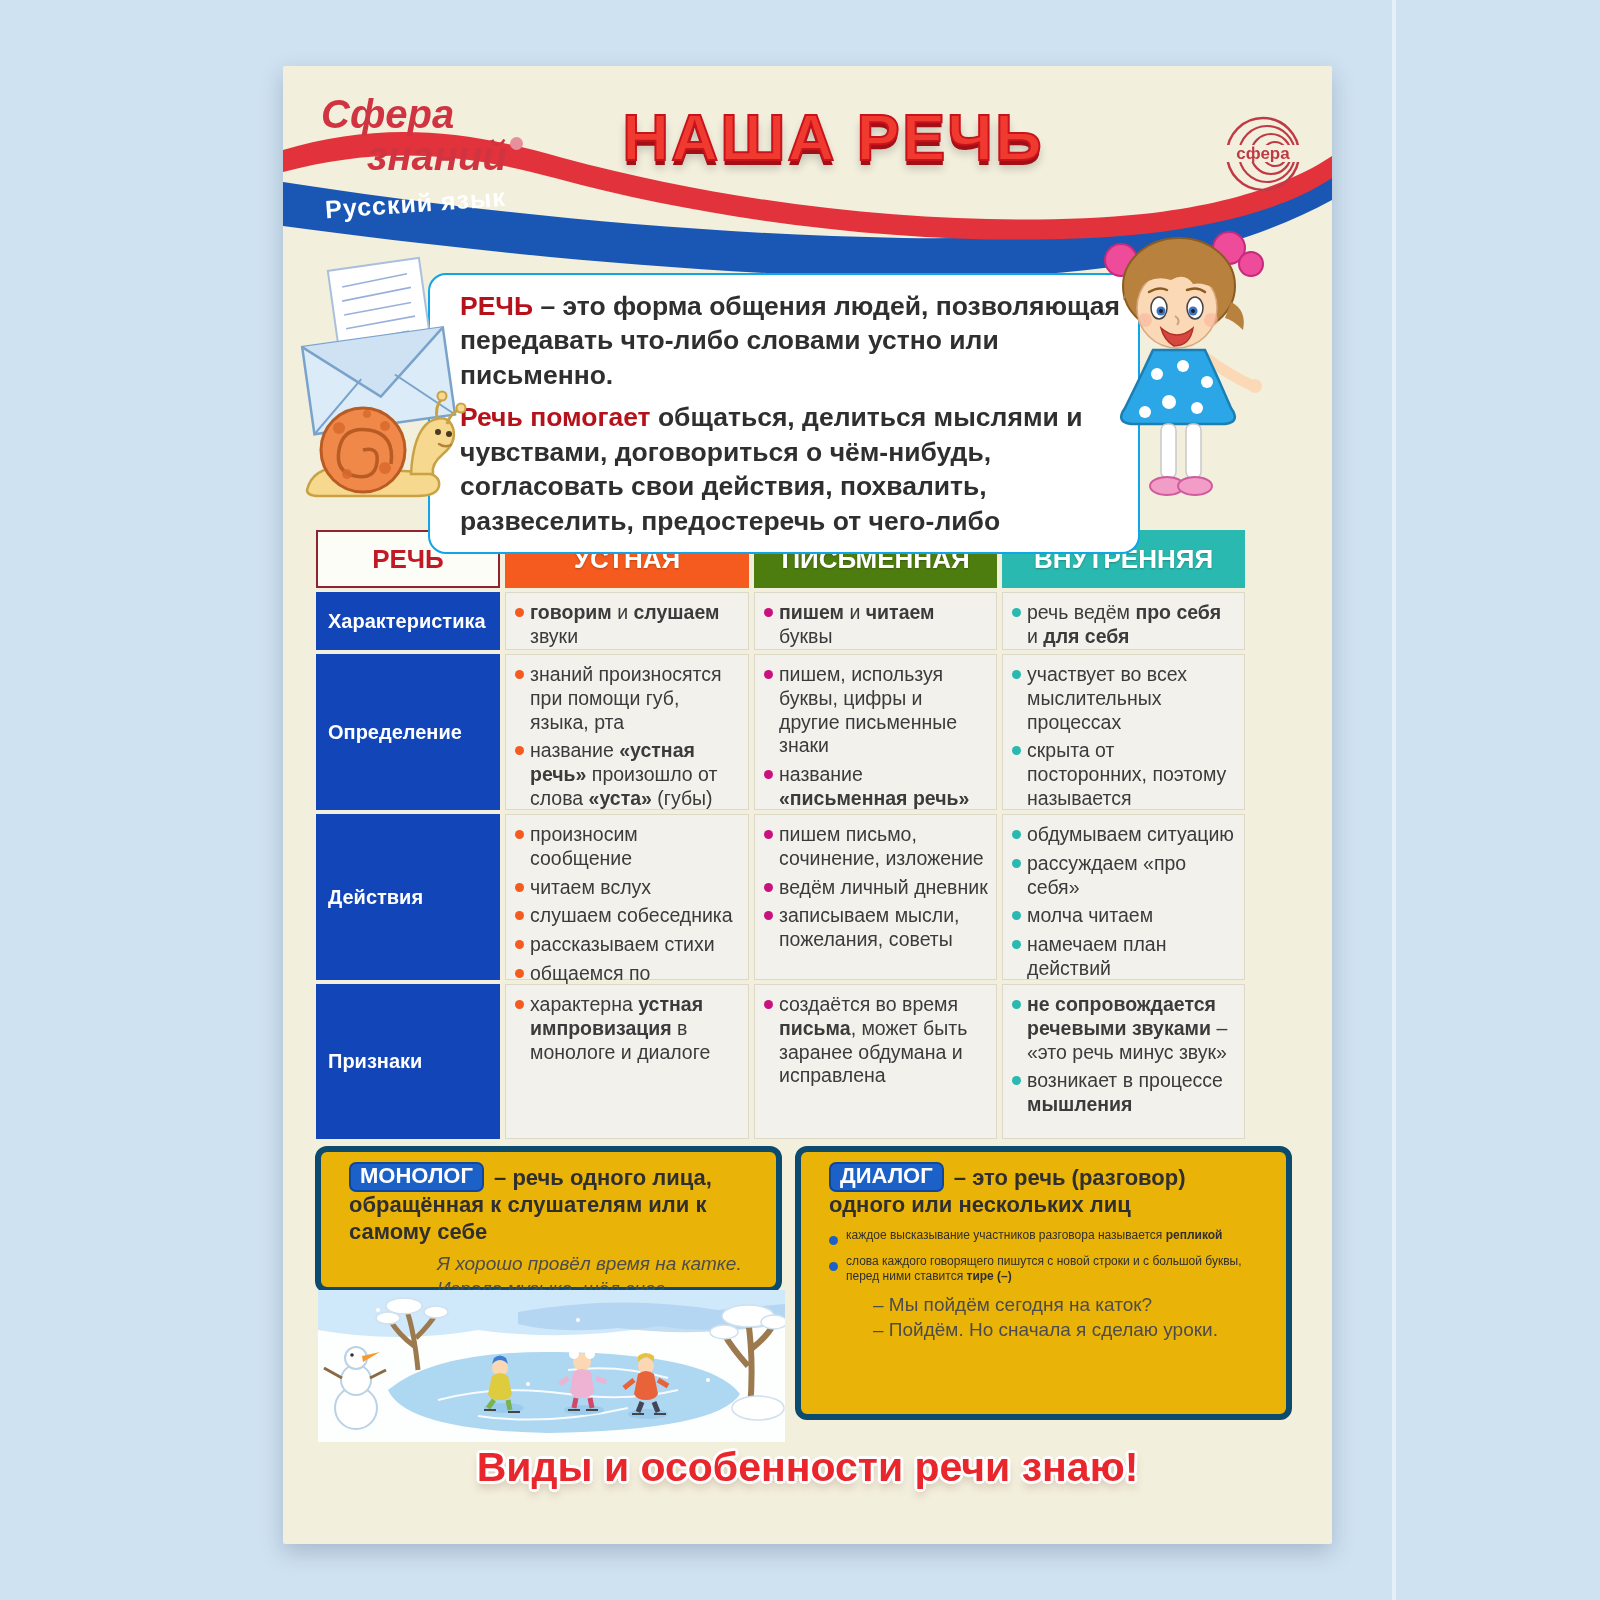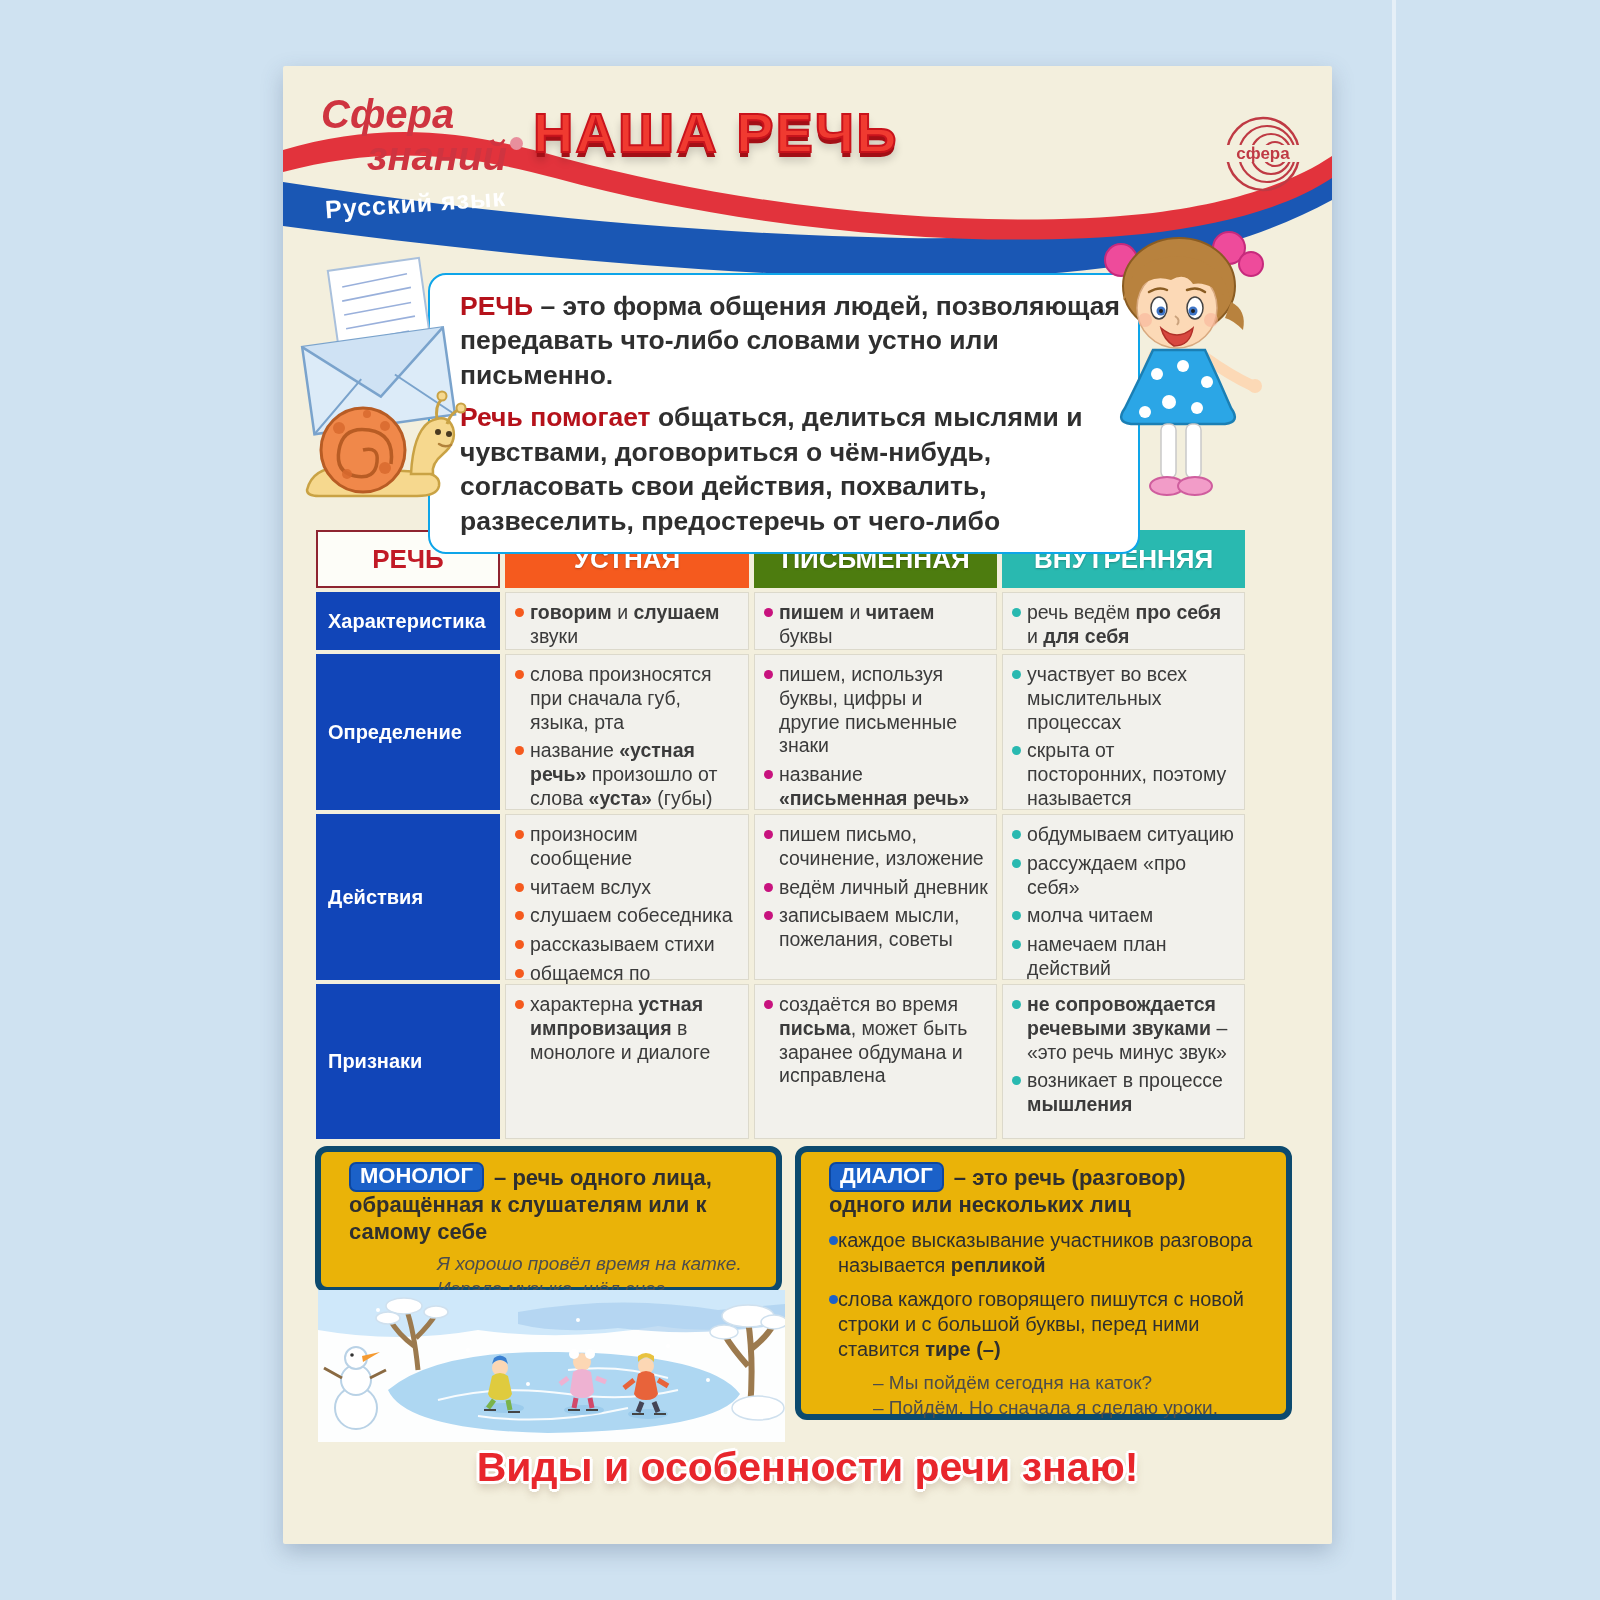--- a/index.html
+++ b/index.html
@@ -9,21 +9,21 @@
   .poster{position:absolute;left:283px;top:66px;width:1049px;height:1478px;background:#f3efdd;
           box-shadow:0 8px 22px rgba(60,80,110,.28);border-radius:2px;}
   .abs{position:absolute;}
   
   .waves{left:0;top:0;width:1049px;height:280px;z-index:1;}
   .brand{left:38px;top:28px;z-index:3;color:#cf3440;font-style:italic;font-weight:bold;line-height:1;}
   .brand .l1{font-size:40px;}
   .brand .l2{font-size:40px;margin-left:46px;margin-top:2px;position:relative;}
   .brand .dot{position:absolute;right:-16px;top:-6px;width:13px;height:13px;border-radius:50%;background:#e88f9d;}
   .ribbon-label{left:42px;top:123px;z-index:3;color:#fff;font-weight:bold;font-size:25px;transform:rotate(-4deg);letter-spacing:1px;}
-  .title{left:250px;top:34px;width:600px;z-index:2;text-align:left;font-size:56px;font-weight:bold;letter-spacing:2px;
+  .title{left:250px;top:34px;width:600px;z-index:2;text-align:center;font-size:65px;font-weight:bold;letter-spacing:2px;
          color:#f03a30;-webkit-text-stroke:2px #c9131c;text-shadow:0 5px 0 #a30f16,0 8px 10px rgba(0,0,0,.22);}
   .publisher{left:938px;top:46px;width:84px;height:84px;z-index:3;}
   
   .intro-box{left:145px;top:207px;width:712px;min-height:205px;z-index:4;background:#fff;border:2px solid #0ea5e9;
              border-radius:18px;padding:14px 18px 14px 30px;box-sizing:border-box;}
   .intro-box p{margin:0;font-size:26.5px;font-weight:bold;color:#2f2f2f;line-height:1.3;}
   .intro-box p + p{margin-top:8px;}
   .envelope{left:6px;top:190px;width:195px;height:252px;z-index:5;}
   .girl{left:806px;top:148px;width:195px;height:300px;z-index:5;}
   
@@ -47,21 +47,21 @@
   .note-box{background:#eab308;border:6px solid #0c4a6e;border-radius:12px;box-sizing:border-box;
             padding:10px 28px;z-index:2;color:#2f2f2f;}
   .monolog{left:32px;top:1080px;width:467px;height:147px;}
   .dialog{left:512px;top:1080px;width:497px;height:274px;}
   .note-text{font-size:22px;font-weight:bold;line-height:1.22;}
   .badge{display:inline-block;background:#1b61c8;border:2px solid #0d47a0;border-radius:7px;color:#fff;
          font-weight:bold;font-size:22px;padding:0 9px 2px;margin-right:4px;line-height:1.1;vertical-align:2px;}
   .example{margin-top:5px;font-size:19px;font-weight:normal;color:#4c4c4c;line-height:1.32;}
   .monolog .example{margin-left:88px;font-style:italic;}
   .dialog .example{margin-left:44px;margin-top:8px;}
-  .nbullet{display:flex;margin-top:9px;font-size:20px;line-height:1.25;}
+  .nbullet{display:flex;gap:8px;margin-top:9px;font-size:12px;line-height:1.25;}
   .nbullet .dot{background:#1b61c8;margin-top:8px;}
   
   .winter{left:35px;top:1224px;width:467px;height:152px;z-index:2;}
   .slogan{left:0;top:1378px;width:1049px;z-index:2;text-align:center;font-size:41px;font-weight:bold;color:#e8262c;
           text-shadow:-3px 0 0 #fff,3px 0 0 #fff,0 -3px 0 #fff,0 3px 0 #fff,-2px -2px 0 #fff,2px -2px 0 #fff,
                       -2px 2px 0 #fff,2px 2px 0 #fff,0 6px 8px rgba(120,90,60,.35);}
 </style>
 </head>
 <body>
 
@@ -196,21 +196,21 @@
         <div class="bullet">
             <span class="dot" style="background: rgb(41, 185, 176);"></span>
             <span><span>речь ведём </span><span style="font-weight: bold;">про себя</span><span> и </span><span style="font-weight: bold;">для себя</span></span>
           </div>
       </div>
 
       <div class="rlabel">Определение</div>
       <div class="cell">
         <div class="bullet">
             <span class="dot" style="background: rgb(245, 90, 30);"></span>
-            <span><span>слова произносятся при сначала губ, языка, рта</span></span>
+            <span><span>знаний произносятся при помощи губ, языка, рта</span></span>
           </div>
         <div class="bullet">
             <span class="dot" style="background: rgb(245, 90, 30);"></span>
             <span><span>название </span><span style="font-weight: bold;">«устная речь»</span><span> произошло от слова </span><span style="font-weight: bold;">«уста»</span><span> (губы)</span></span>
           </div>
       </div>
       <div class="cell">
         <div class="bullet">
             <span class="dot" style="background: rgb(200, 19, 126);"></span>
             <span><span>пишем, используя буквы, цифры и другие письменные знаки</span></span>

